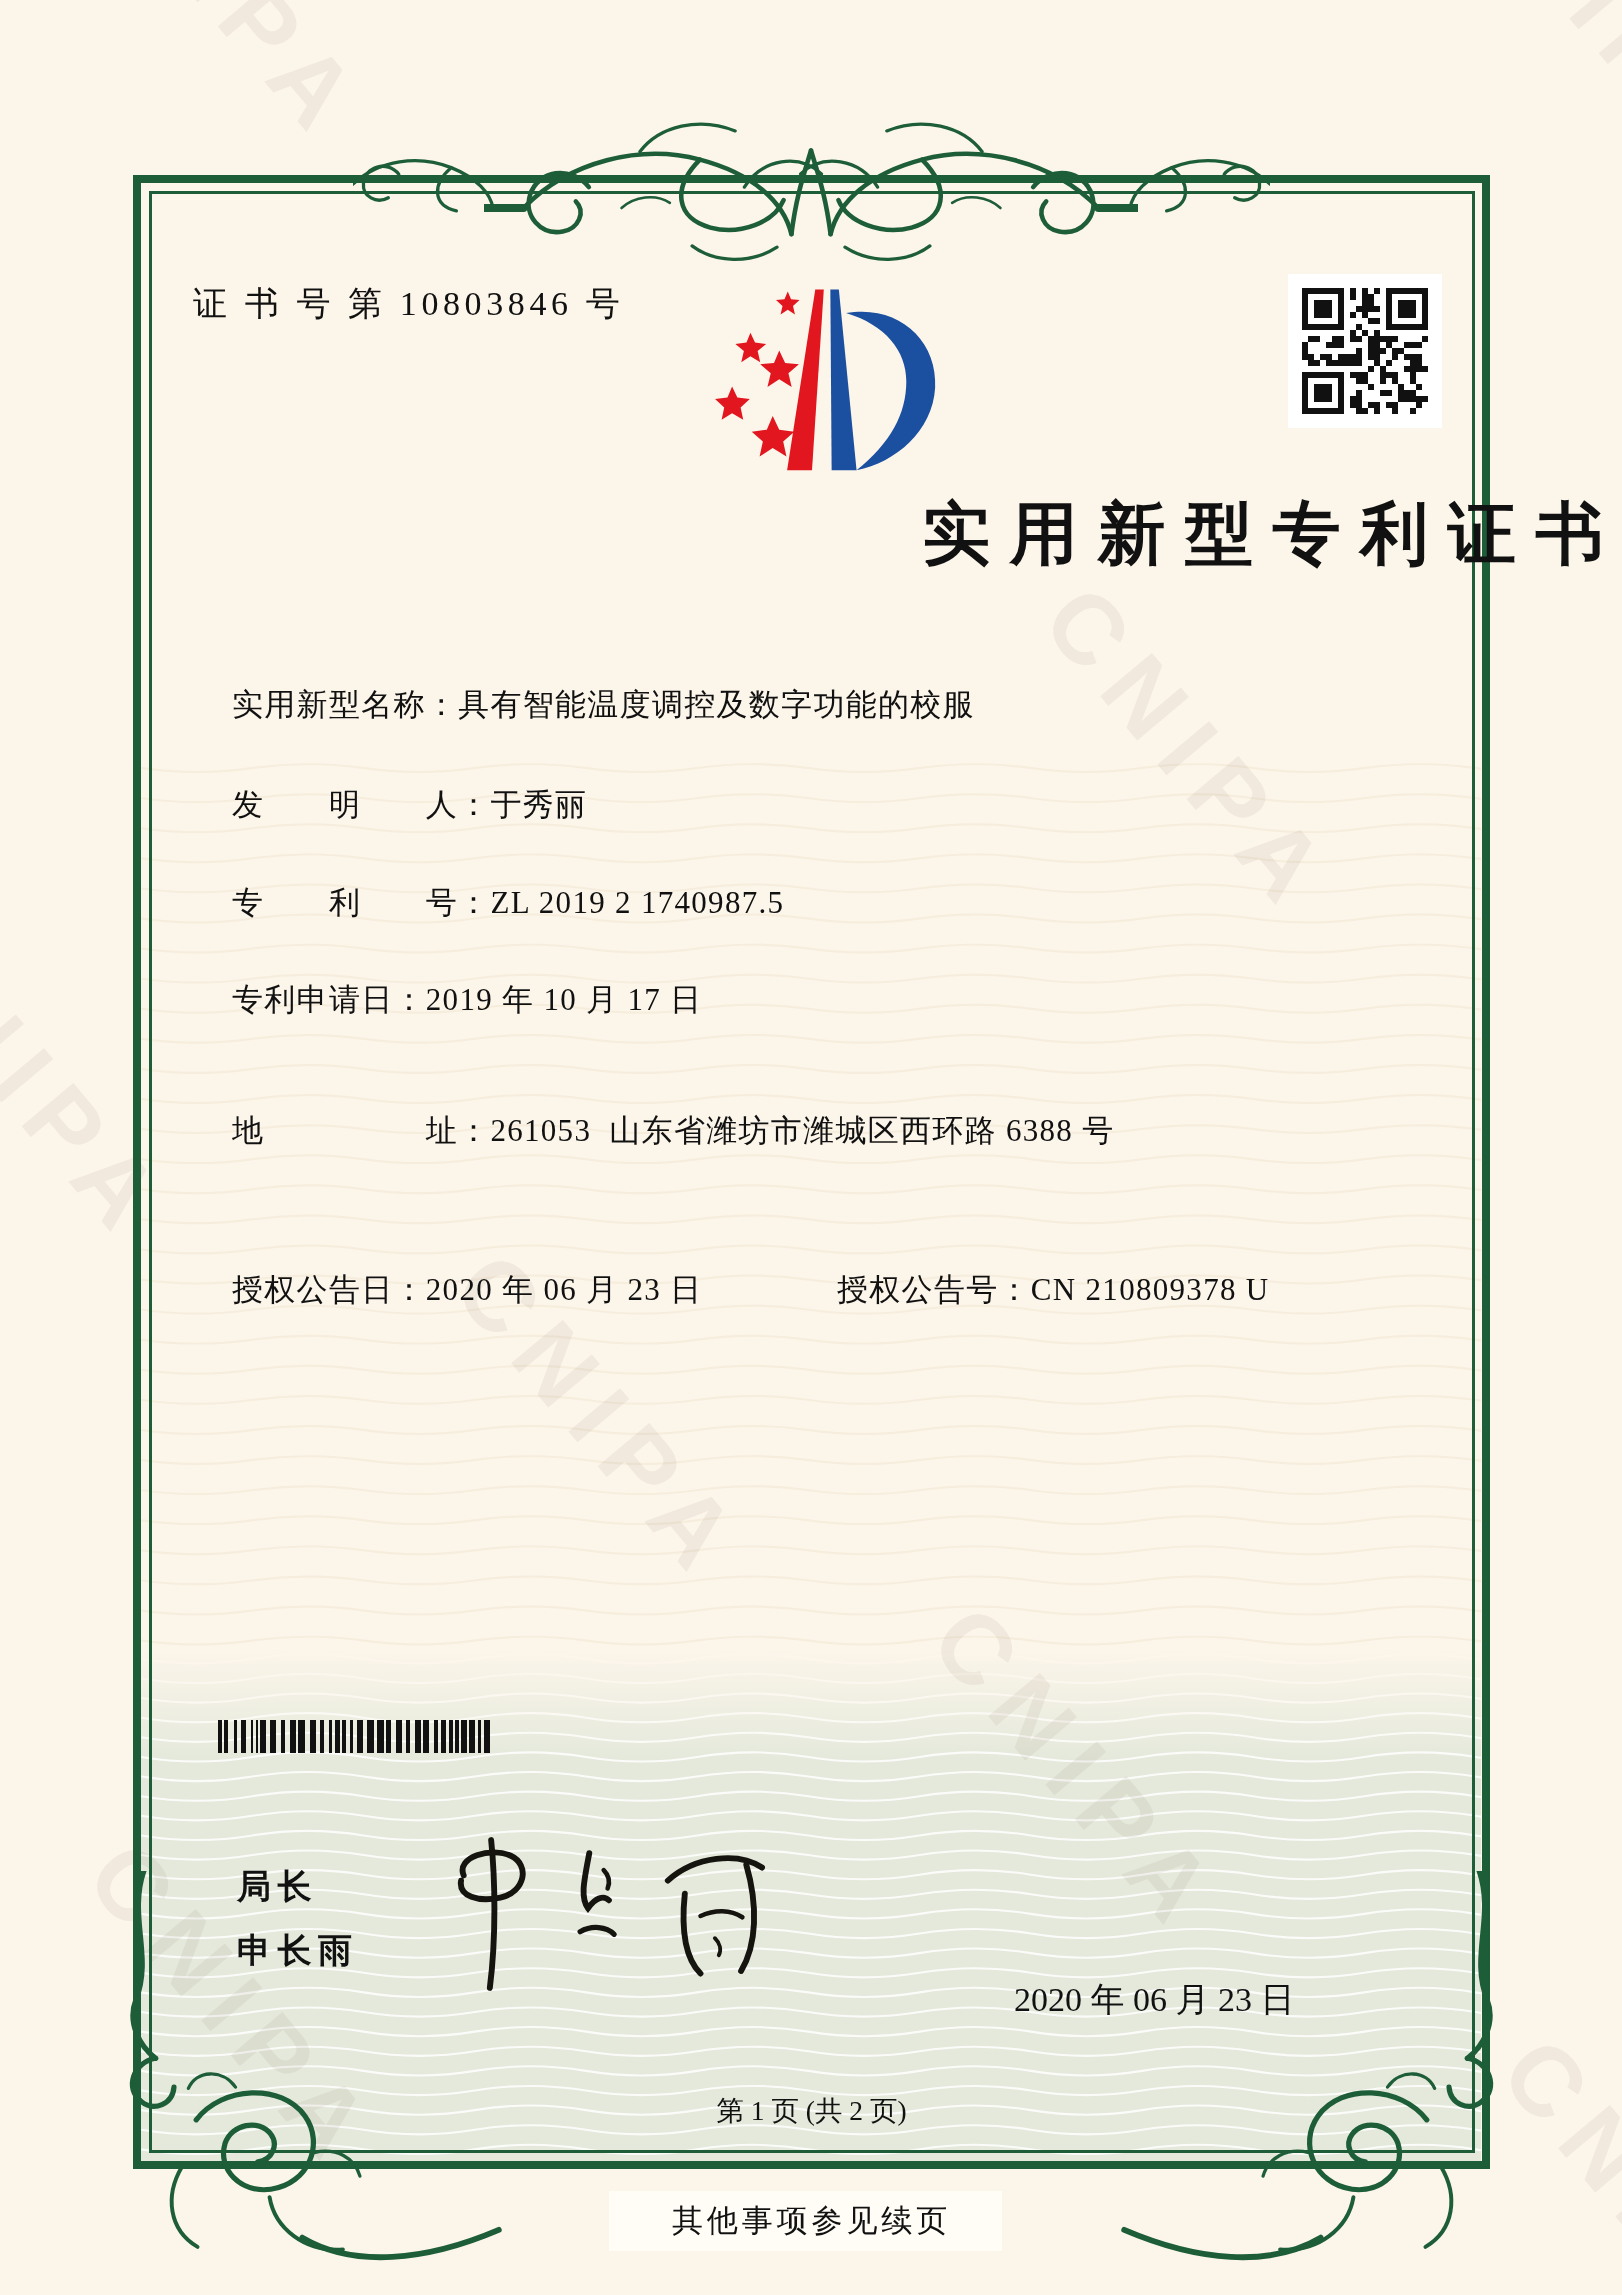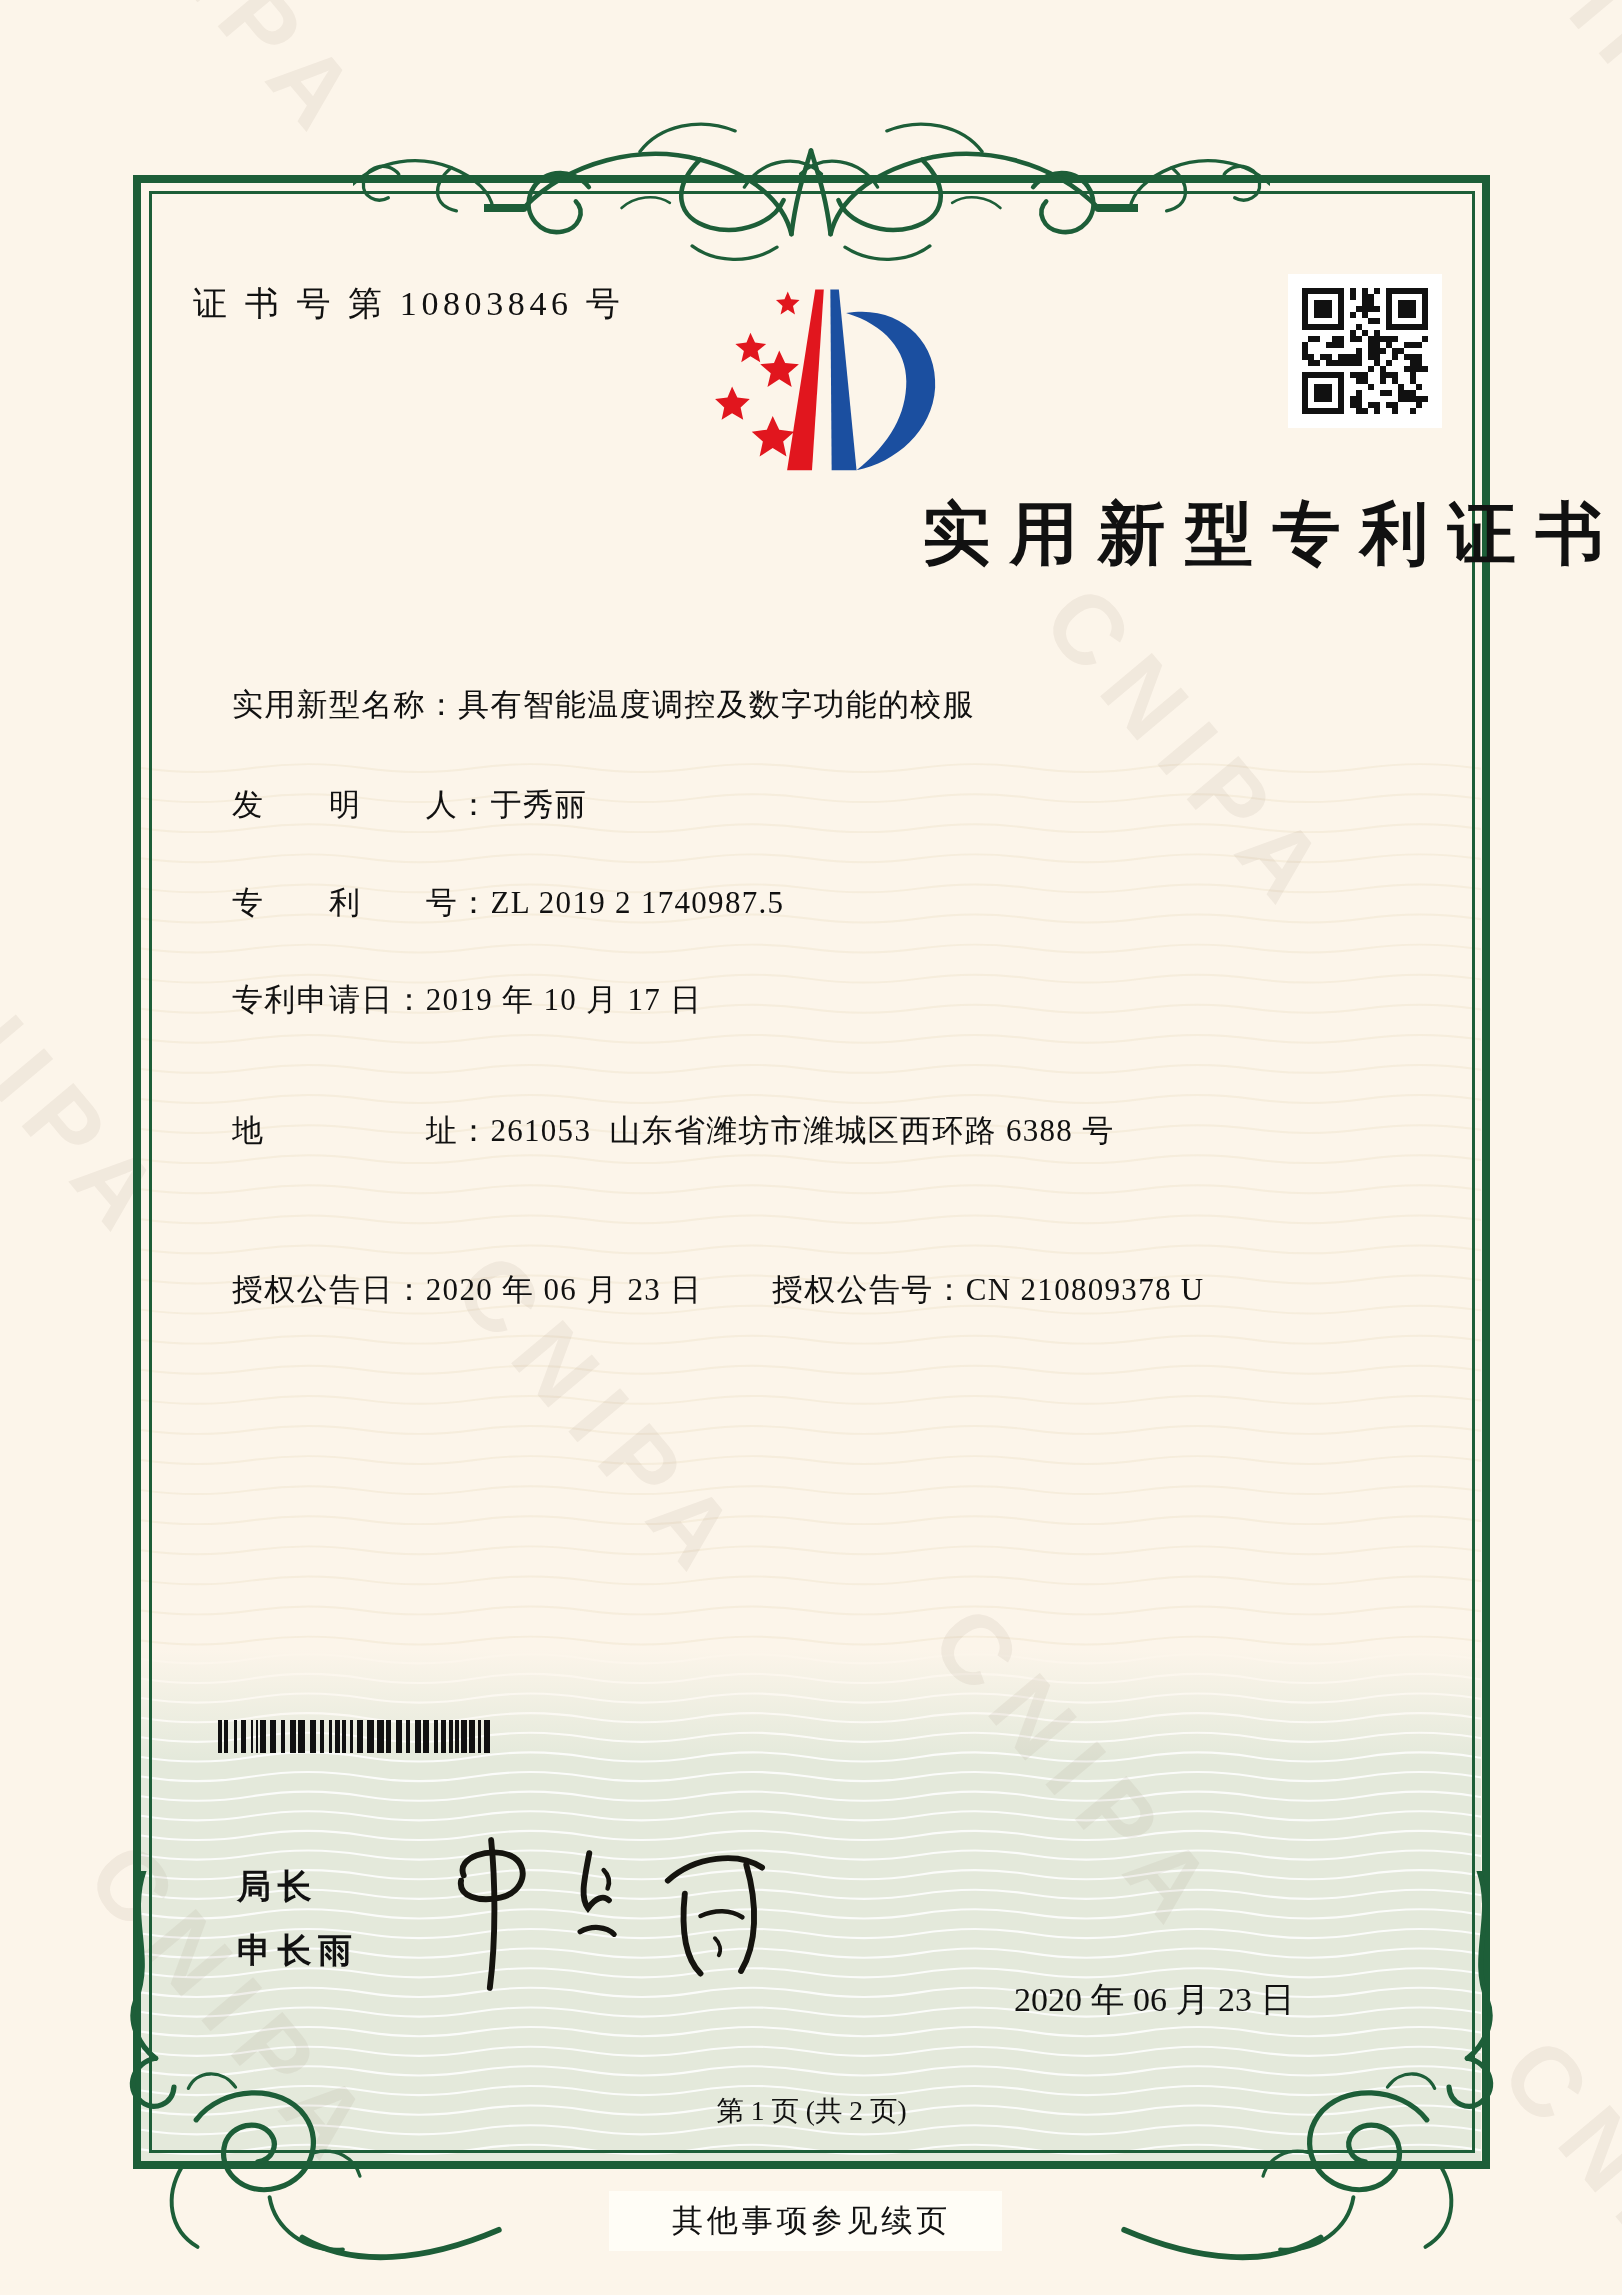--- a/index.html
+++ b/index.html
@@ -334,21 +334,21 @@
   </div>
 
   <div class="title">实用新型专利证书</div>
 
   <div class="row" style="top:784px;"><span>发　　明　　人：</span><span>于秀丽</span></div>
   <div class="row" style="top:684px;"><span>实用新型名称：</span><span>具有智能温度调控及数字功能的校服</span></div>
   <div class="row" style="top:882px;"><span>专　　利　　号：</span><span>ZL 2019 2 1740987.5</span></div>
   <div class="row" style="top:979px;"><span>专利申请日：</span><span>2019 年 10 月 17 日</span></div>
   <div class="row" style="top:1110px;"><span>地　　　　　址：</span><span>261053  山东省潍坊市潍城区西环路 6388 号</span></div>
   <div class="row" style="top:1269px;"><span>授权公告日：</span><span>2020 年 06 月 23 日</span></div>
-  <div class="row" style="top:1269px; left:772px;"><span>授权公告号：</span><span>CN 210809378 U</span></div>
+  <div class="row" style="top:1269px; left:837px;"><span>授权公告号：</span><span>CN 210809378 U</span></div>
 
 
   <div id="barcode" class="abs" style="left:218px; top:1720px; width:272px; height:33px; font-size:0; white-space:nowrap;"><span style="display: inline-block; height: 33px; width: 3.9px; background: rgb(17, 17, 17); vertical-align: top;"></span><span style="display: inline-block; height: 33px; width: 2px; background: transparent; vertical-align: top;"></span><span style="display: inline-block; height: 33px; width: 4.6px; background: rgb(17, 17, 17); vertical-align: top;"></span><span style="display: inline-block; height: 33px; width: 5.2px; background: transparent; vertical-align: top;"></span><span style="display: inline-block; height: 33px; width: 3.3px; background: rgb(17, 17, 17); vertical-align: top;"></span><span style="display: inline-block; height: 33px; width: 3.9px; background: transparent; vertical-align: top;"></span><span style="display: inline-block; height: 33px; width: 5.2px; background: rgb(17, 17, 17); vertical-align: top;"></span><span style="display: inline-block; height: 33px; width: 5.2px; background: transparent; vertical-align: top;"></span><span style="display: inline-block; height: 33px; width: 2px; background: rgb(17, 17, 17); vertical-align: top;"></span><span style="display: inline-block; height: 33px; width: 2.6px; background: transparent; vertical-align: top;"></span><span style="display: inline-block; height: 33px; width: 2px; background: rgb(17, 17, 17); vertical-align: top;"></span><span style="display: inline-block; height: 33px; width: 2.6px; background: transparent; vertical-align: top;"></span><span style="display: inline-block; height: 33px; width: 5.2px; background: rgb(17, 17, 17); vertical-align: top;"></span><span style="display: inline-block; height: 33px; width: 3.9px; background: transparent; vertical-align: top;"></span><span style="display: inline-block; height: 33px; width: 6.5px; background: rgb(17, 17, 17); vertical-align: top;"></span><span style="display: inline-block; height: 33px; width: 4.6px; background: transparent; vertical-align: top;"></span><span style="display: inline-block; height: 33px; width: 4.6px; background: rgb(17, 17, 17); vertical-align: top;"></span><span style="display: inline-block; height: 33px; width: 5.2px; background: transparent; vertical-align: top;"></span><span style="display: inline-block; height: 33px; width: 5.2px; background: rgb(17, 17, 17); vertical-align: top;"></span><span style="display: inline-block; height: 33px; width: 2.6px; background: transparent; vertical-align: top;"></span><span style="display: inline-block; height: 33px; width: 6.5px; background: rgb(17, 17, 17); vertical-align: top;"></span><span style="display: inline-block; height: 33px; width: 5.2px; background: transparent; vertical-align: top;"></span><span style="display: inline-block; height: 33px; width: 6.5px; background: rgb(17, 17, 17); vertical-align: top;"></span><span style="display: inline-block; height: 33px; width: 3.9px; background: transparent; vertical-align: top;"></span><span style="display: inline-block; height: 33px; width: 3.9px; background: rgb(17, 17, 17); vertical-align: top;"></span><span style="display: inline-block; height: 33px; width: 4.6px; background: transparent; vertical-align: top;"></span><span style="display: inline-block; height: 33px; width: 3.3px; background: rgb(17, 17, 17); vertical-align: top;"></span><span style="display: inline-block; height: 33px; width: 2.6px; background: transparent; vertical-align: top;"></span><span style="display: inline-block; height: 33px; width: 5.2px; background: rgb(17, 17, 17); vertical-align: top;"></span><span style="display: inline-block; height: 33px; width: 2px; background: transparent; vertical-align: top;"></span><span style="display: inline-block; height: 33px; width: 3.9px; background: rgb(17, 17, 17); vertical-align: top;"></span><span style="display: inline-block; height: 33px; width: 3.9px; background: transparent; vertical-align: top;"></span><span style="display: inline-block; height: 33px; width: 3.9px; background: rgb(17, 17, 17); vertical-align: top;"></span><span style="display: inline-block; height: 33px; width: 3.3px; background: transparent; vertical-align: top;"></span><span style="display: inline-block; height: 33px; width: 5.9px; background: rgb(17, 17, 17); vertical-align: top;"></span><span style="display: inline-block; height: 33px; width: 4.6px; background: transparent; vertical-align: top;"></span><span style="display: inline-block; height: 33px; width: 6.5px; background: rgb(17, 17, 17); vertical-align: top;"></span><span style="display: inline-block; height: 33px; width: 3.3px; background: transparent; vertical-align: top;"></span><span style="display: inline-block; height: 33px; width: 6.5px; background: rgb(17, 17, 17); vertical-align: top;"></span><span style="display: inline-block; height: 33px; width: 2.6px; background: transparent; vertical-align: top;"></span><span style="display: inline-block; height: 33px; width: 4.6px; background: rgb(17, 17, 17); vertical-align: top;"></span><span style="display: inline-block; height: 33px; width: 5.2px; background: transparent; vertical-align: top;"></span><span style="display: inline-block; height: 33px; width: 6.5px; background: rgb(17, 17, 17); vertical-align: top;"></span><span style="display: inline-block; height: 33px; width: 3.3px; background: transparent; vertical-align: top;"></span><span style="display: inline-block; height: 33px; width: 4.6px; background: rgb(17, 17, 17); vertical-align: top;"></span><span style="display: inline-block; height: 33px; width: 4.6px; background: transparent; vertical-align: top;"></span><span style="display: inline-block; height: 33px; width: 5.9px; background: rgb(17, 17, 17); vertical-align: top;"></span><span style="display: inline-block; height: 33px; width: 2px; background: transparent; vertical-align: top;"></span><span style="display: inline-block; height: 33px; width: 6.5px; background: rgb(17, 17, 17); vertical-align: top;"></span><span style="display: inline-block; height: 33px; width: 5.2px; background: transparent; vertical-align: top;"></span><span style="display: inline-block; height: 33px; width: 3.9px; background: rgb(17, 17, 17); vertical-align: top;"></span><span style="display: inline-block; height: 33px; width: 2.6px; background: transparent; vertical-align: top;"></span><span style="display: inline-block; height: 33px; width: 4.6px; background: rgb(17, 17, 17); vertical-align: top;"></span><span style="display: inline-block; height: 33px; width: 3.9px; background: transparent; vertical-align: top;"></span><span style="display: inline-block; height: 33px; width: 3.3px; background: rgb(17, 17, 17); vertical-align: top;"></span><span style="display: inline-block; height: 33px; width: 2px; background: transparent; vertical-align: top;"></span><span style="display: inline-block; height: 33px; width: 4.6px; background: rgb(17, 17, 17); vertical-align: top;"></span><span style="display: inline-block; height: 33px; width: 2px; background: transparent; vertical-align: top;"></span><span style="display: inline-block; height: 33px; width: 5.2px; background: rgb(17, 17, 17); vertical-align: top;"></span><span style="display: inline-block; height: 33px; width: 2.6px; background: transparent; vertical-align: top;"></span><span style="display: inline-block; height: 33px; width: 5.9px; background: rgb(17, 17, 17); vertical-align: top;"></span><span style="display: inline-block; height: 33px; width: 3.3px; background: transparent; vertical-align: top;"></span><span style="display: inline-block; height: 33px; width: 2.6px; background: rgb(17, 17, 17); vertical-align: top;"></span><span style="display: inline-block; height: 33px; width: 2.6px; background: transparent; vertical-align: top;"></span><span style="display: inline-block; height: 33px; width: 6.5px; background: rgb(17, 17, 17); vertical-align: top;"></span></div>
 
   <div class="officer" style="top:1864px;">局长</div>
   <div class="officer" style="top:1928px;">申长雨</div>
 
   <svg class="abs" style="left:393px; top:1832px; width:458px; height:164px;" viewBox="0 0 700 250">
     <g fill="none" stroke="#15140f" stroke-width="9" stroke-linecap="round">
       <path d="M150,12 C156,70 158,160 148,238"></path>

